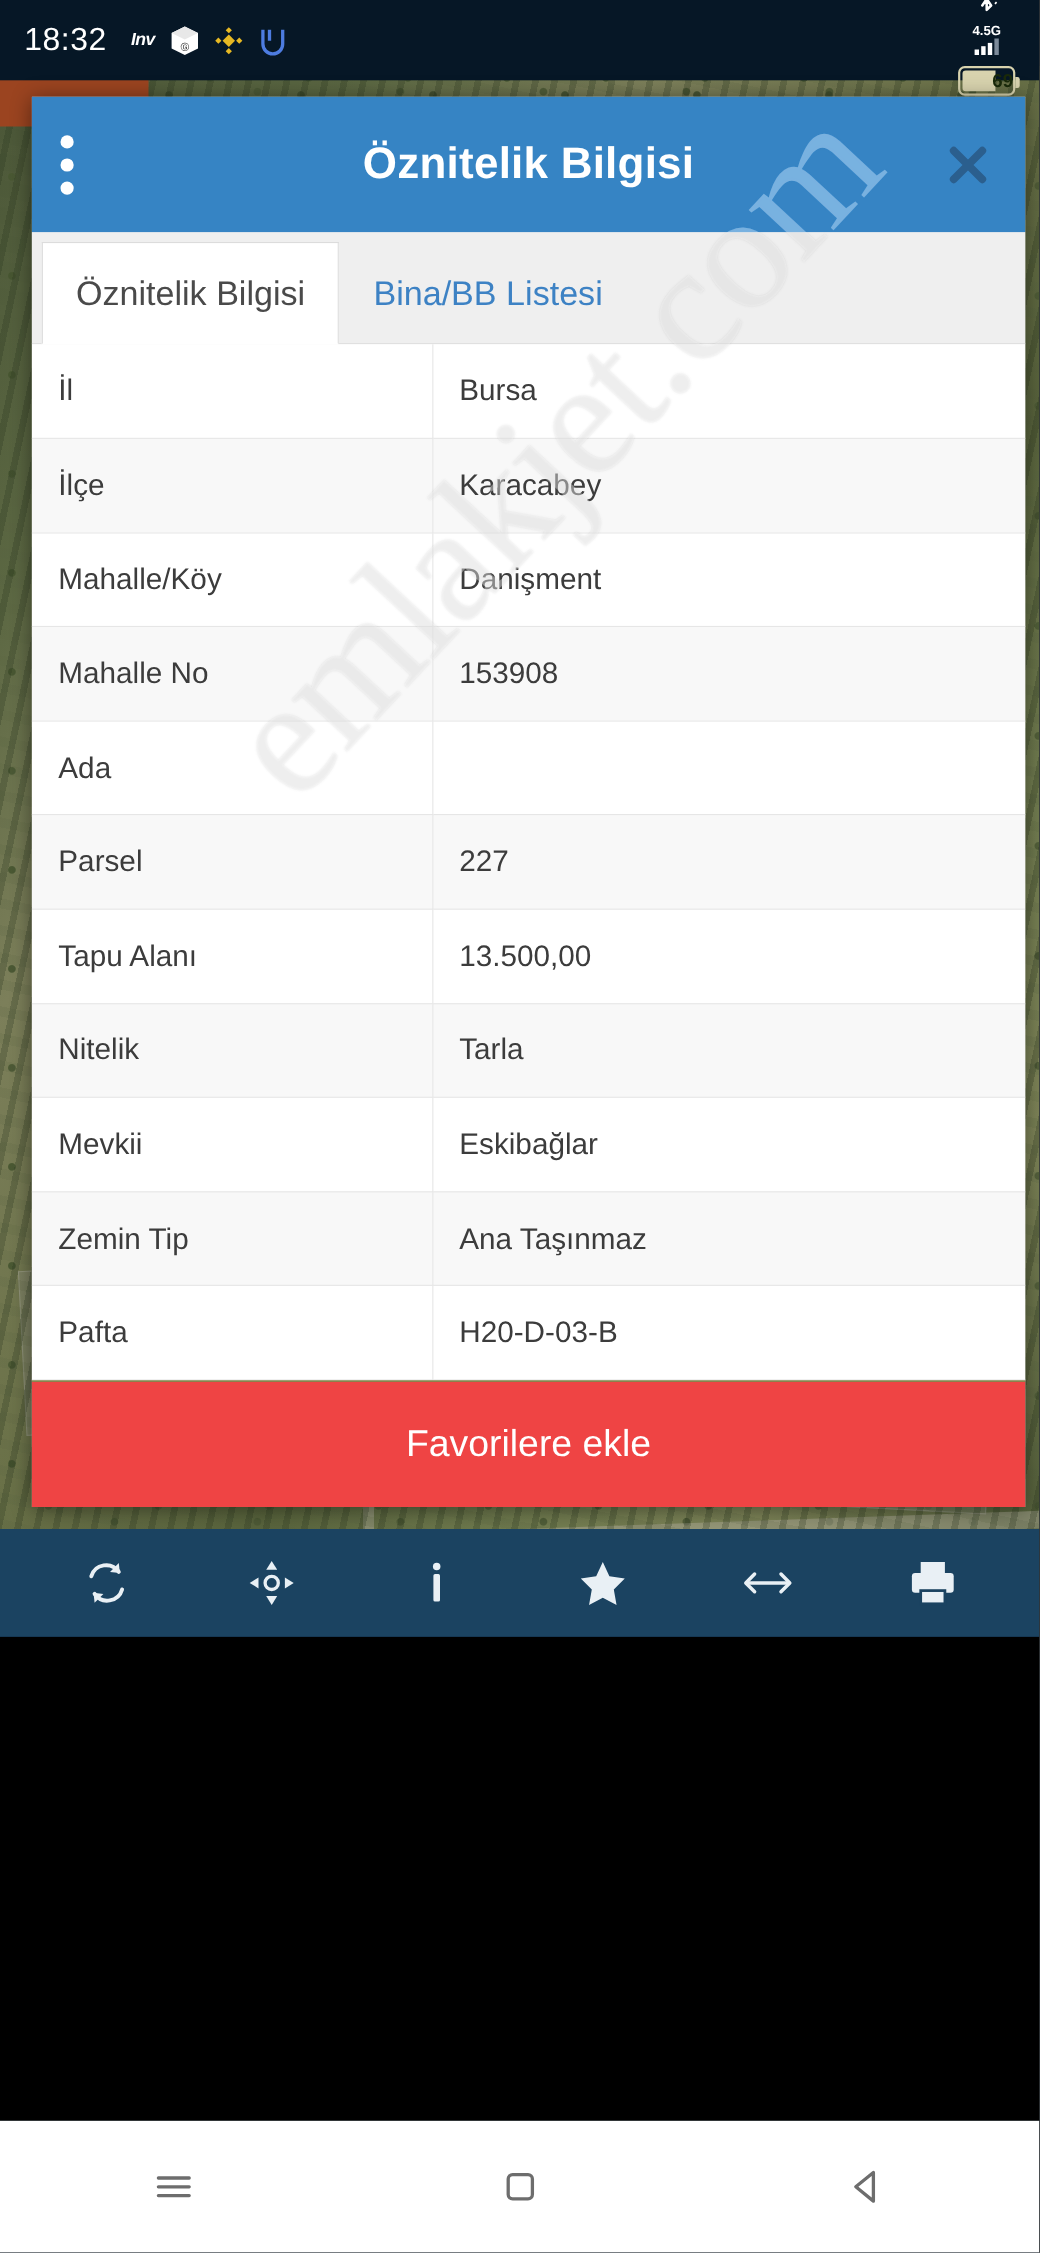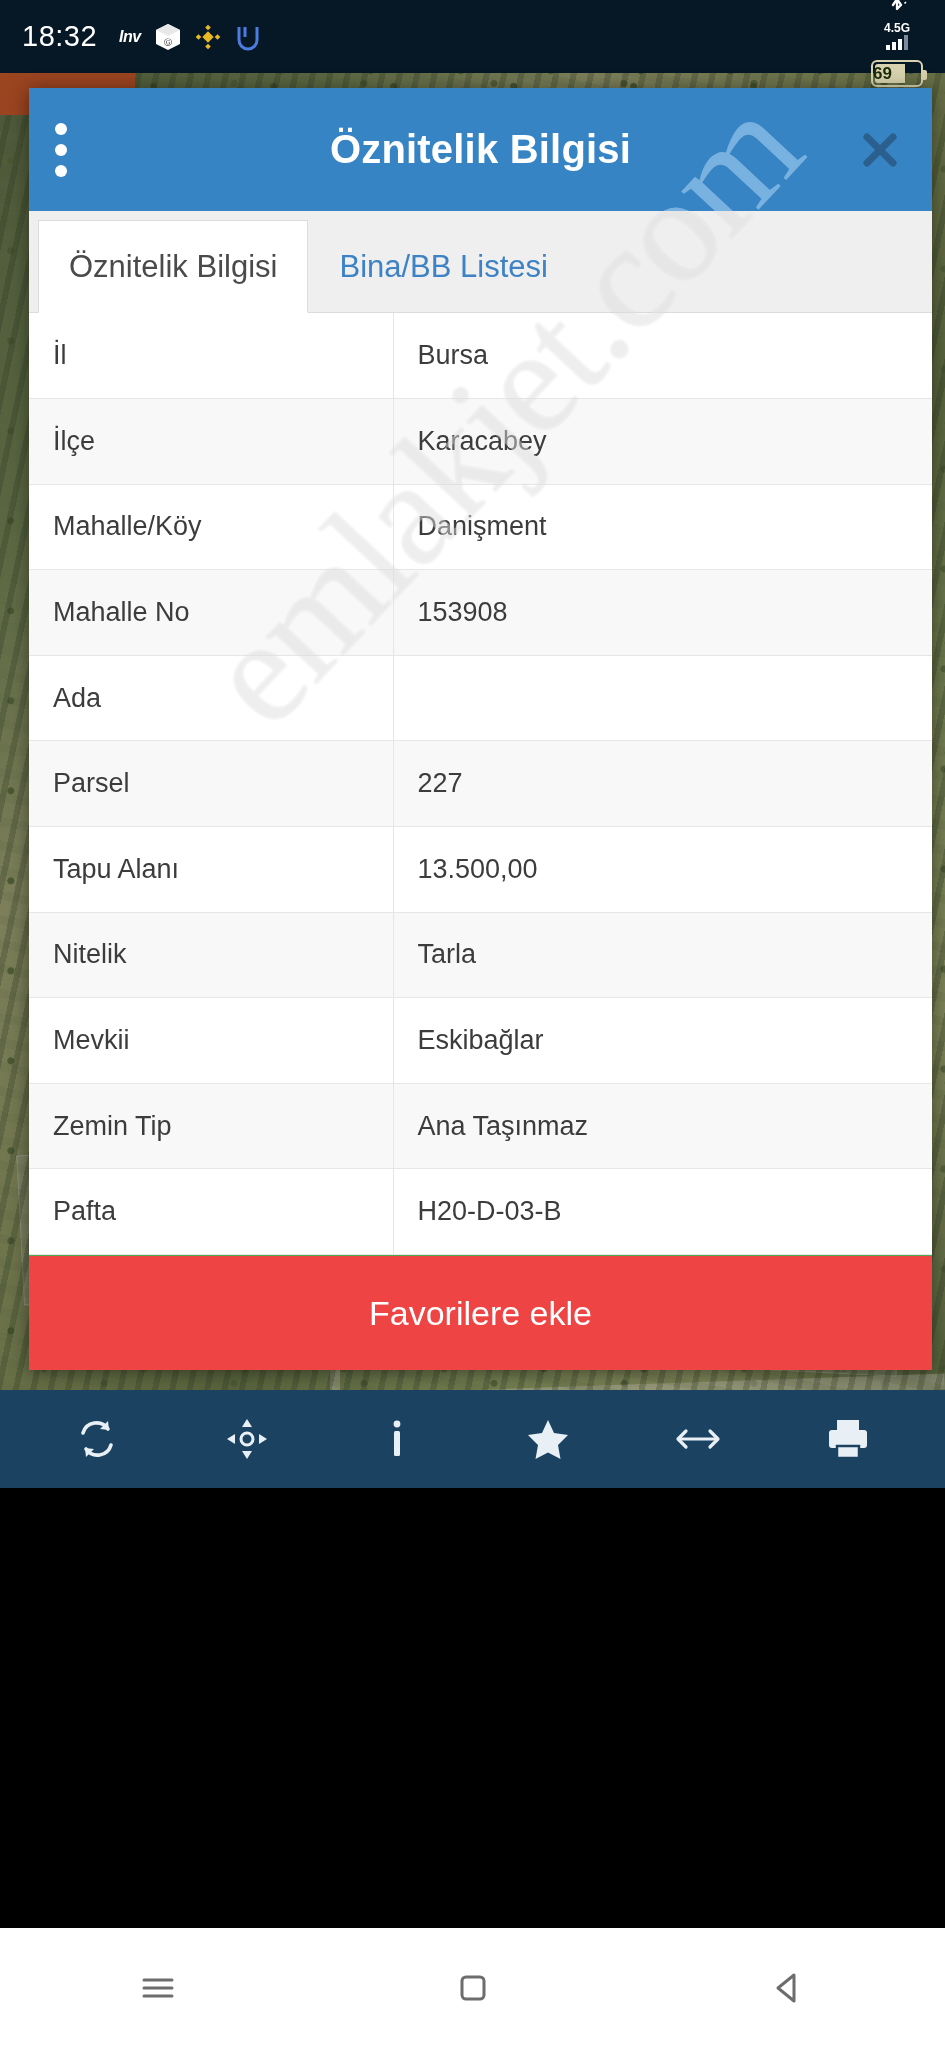--- a/index.html
+++ b/index.html
@@ -79,21 +79,21 @@
   .ic-up { width: 26px; height: 28px; }
   .ic-bt { width: 20px; height: 26px; }
   .ic-net { display: flex; flex-direction: column; align-items: center; }
   .net-label { font-size: 12px; line-height: 1; font-weight: bold; }
   .net-bars { display: flex; align-items: flex-end; gap: 2px; height: 15px; margin-top: 1px; }
   .net-bars i { width: 4px; background: #fff; display: block; }
   .net-bars i:nth-child(1){height:5px;} .net-bars i:nth-child(2){height:8px;}
   .net-bars i:nth-child(3){height:11px;} .net-bars i:nth-child(4){height:15px;background:#7c8a99;}
   .battery {
     width: 52px; height: 27px; border: 2px solid #d8d3ae; border-radius: 6px;
-    position: relative; display: flex; align-items: center; justify-content: flex-start;
+    position: relative; display: flex; align-items: center; justify-content: flex-end;
   }
   .battery::after {
     content:""; position:absolute; right:-6px; top:8px; width:4px; height:10px;
     background:#d8d3ae; border-radius:0 2px 2px 0;
   }
   .battery .fill {
     position:absolute; left:2px; top:2px; bottom:2px; width:62%;
     background:#d8d3ae; border-radius:3px 0 0 3px;
   }
   .battery .pct { position: relative; font-size: 17px; color:#1a2a0a; font-weight:600; }

